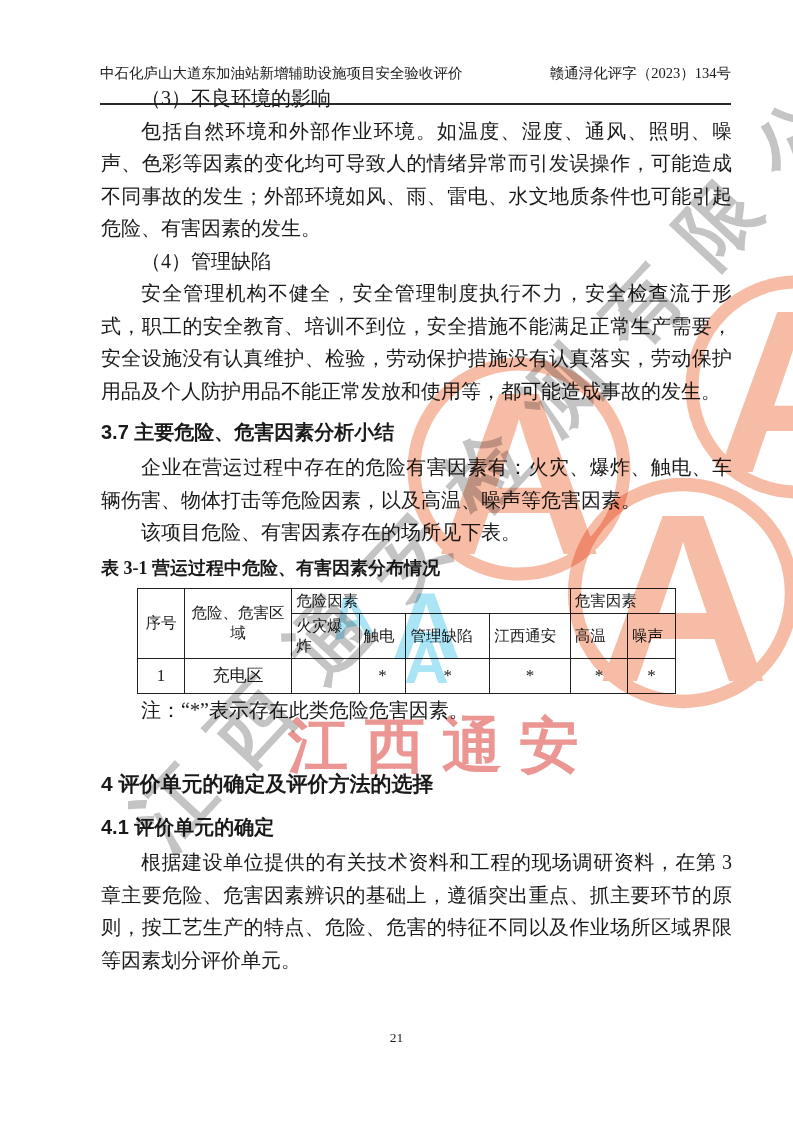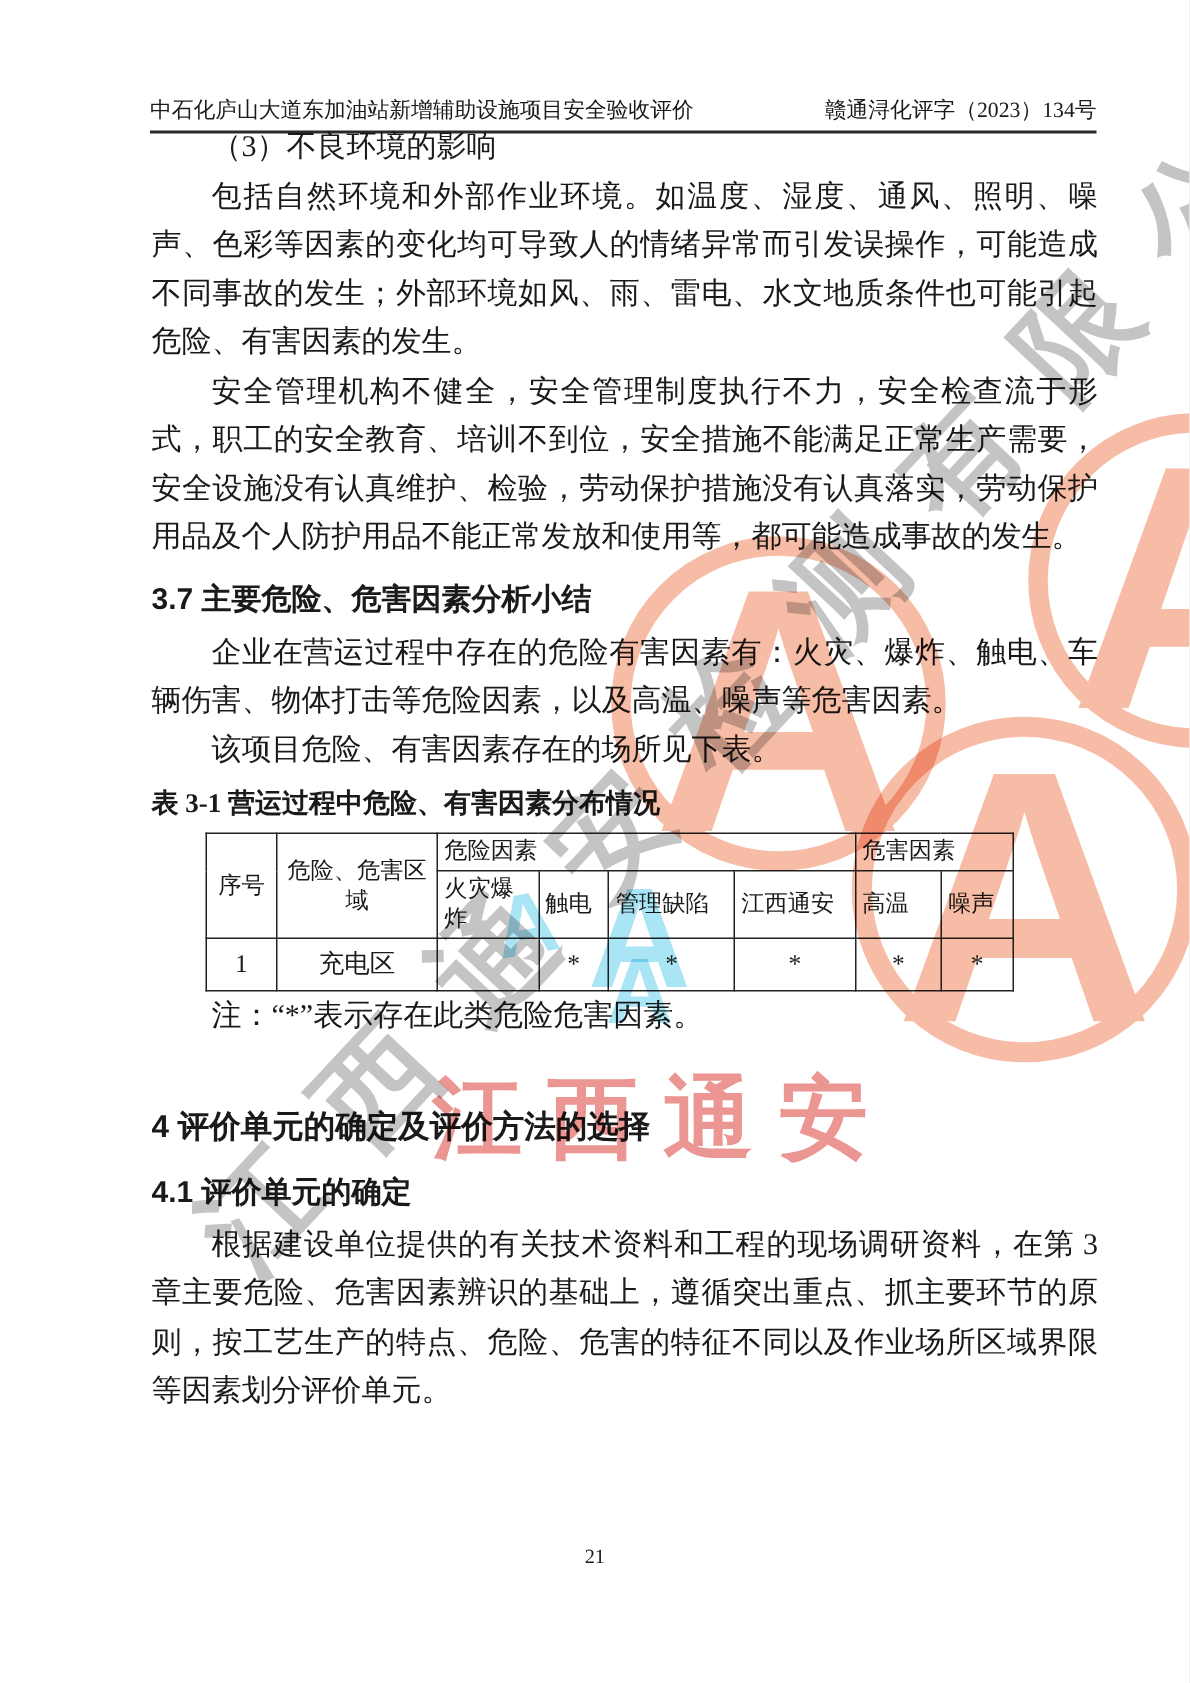--- a/index.html
+++ b/index.html
@@ -10,21 +10,21 @@
     background:#ffffff;
     overflow:hidden;
     font-family:"Liberation Serif","DejaVu Serif",serif;
     color:#1a1a1a;
   }
   
   .header{
     position:absolute;left:100px;right:62px;top:64px;
     display:flex;justify-content:space-between;align-items:flex-end;
     font-size:14.5px;
-    padding-bottom:4px;
+    padding-bottom:20px;
     border-bottom:2px solid #2a2a2a;
   }
   
   .content{
     position:absolute;left:101px;right:61px;top:82px;
     font-size:20px;line-height:32.5px;
     text-align:justify;
   }
   .content p{margin:0;text-indent:2em;}
   h2.sec{
@@ -92,20 +92,21 @@
 <div class="page">
 
   <div class="header">
     <span>中石化庐山大道东加油站新增辅助设施项目安全验收评价</span>
     <span>赣通浔化评字（2023）134号</span>
   </div>
 
   <div class="content">
     <p>（3）不良环境的影响</p>
     <p>包括自然环境和外部作业环境。如温度、湿度、通风、照明、噪声、色彩等因素的变化均可导致人的情绪异常而引发误操作，可能造成不同事故的发生；外部环境如风、雨、雷电、水文地质条件也可能引起危险、有害因素的发生。</p>
+    <p>（4）管理缺陷</p>
     <p>安全管理机构不健全，安全管理制度执行不力，安全检查流于形式，职工的安全教育、培训不到位，安全措施不能满足正常生产需要，安全设施没有认真维护、检验，劳动保护措施没有认真落实，劳动保护用品及个人防护用品不能正常发放和使用等，都可能造成事故的发生。</p>
 
     <h2 class="sec">3.7 主要危险、危害因素分析小结</h2>
     <p>企业在营运过程中存在的危险有害因素有：火灾、爆炸、触电、车辆伤害、物体打击等危险因素，以及高温、噪声等危害因素。</p>
     <p>该项目危险、有害因素存在的场所见下表。</p>
 
     <div class="tbl-title">表 3-1 营运过程中危险、有害因素分布情况</div>
 
     <table class="hazard">
       <colgroup>

